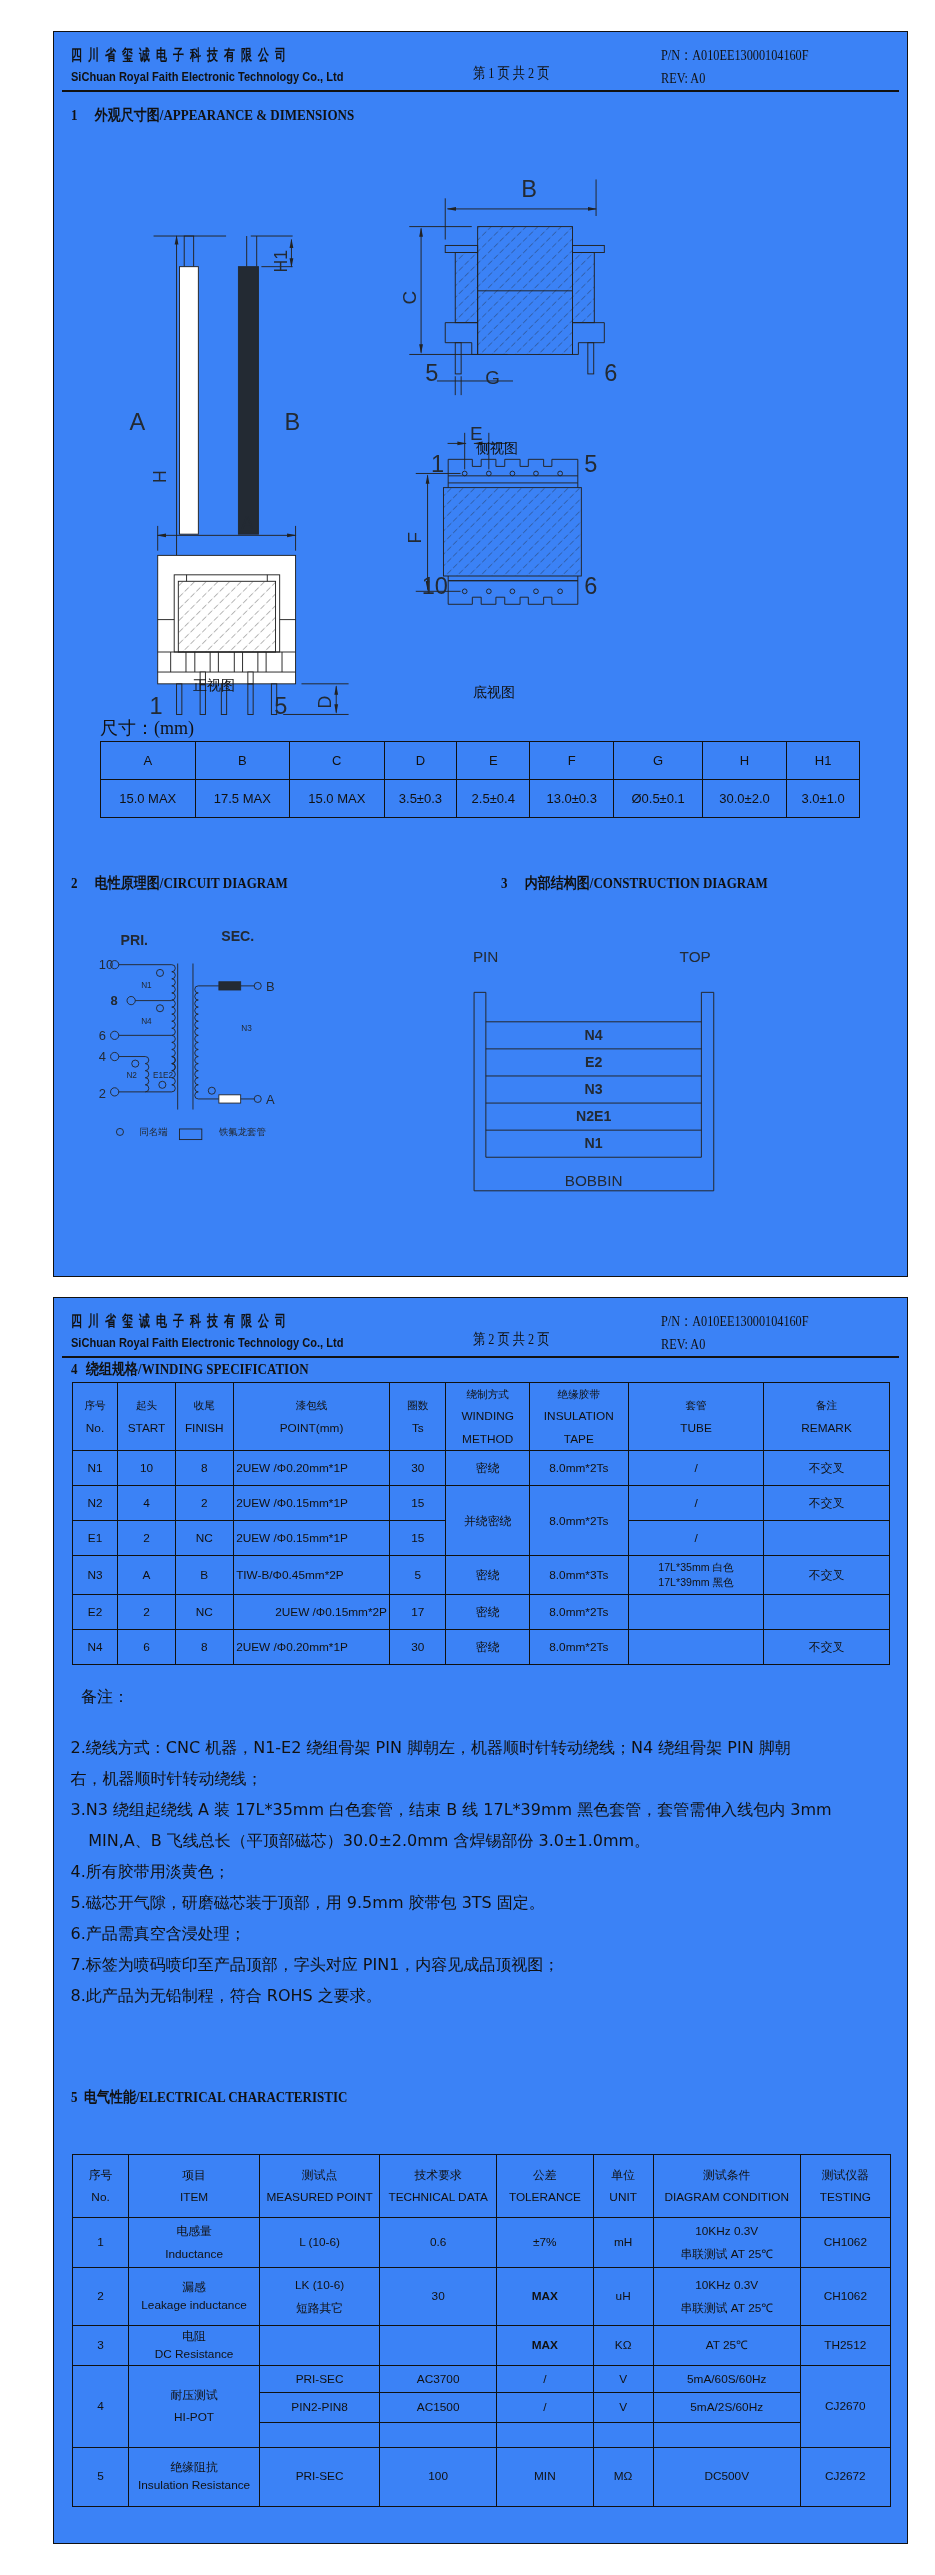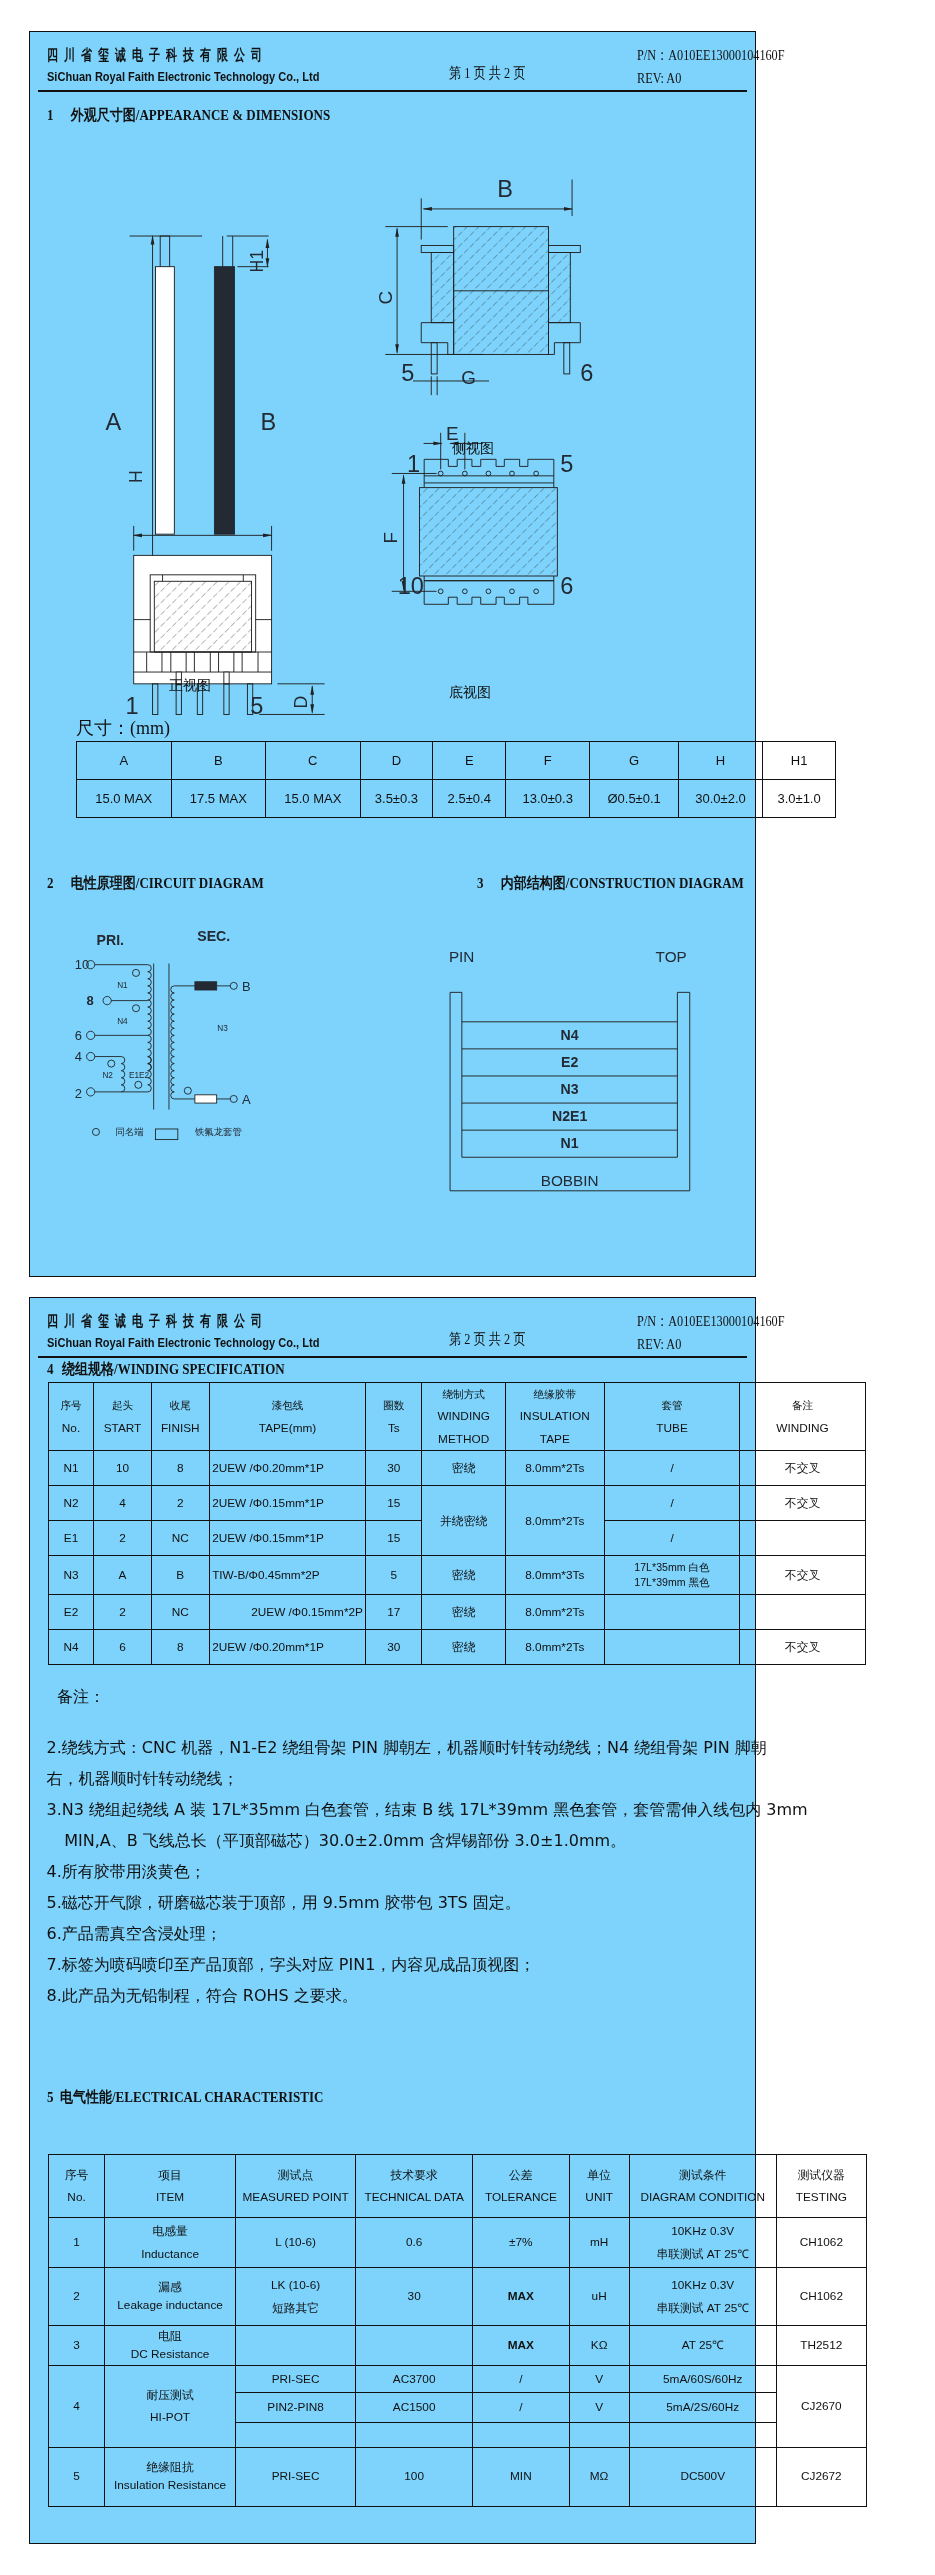--- a/index.html
+++ b/index.html
@@ -1,17 +1,17 @@
 <!DOCTYPE html>
 <html style="font-size:9.4px"><head>
 <meta charset="utf-8">
 <style>
   html, body { margin: 0; padding: 0; background: #ffffff; }
   body { width: 935px; height: 2576px; position: relative; font-family: "Liberation Serif", "DejaVu Serif", serif; color: #111; }
-  .page { position: absolute; left: 29px; width: 727px; border: 1.2px solid #111; box-sizing: border-box; background: #7dd3fc; }
+  .page { position: absolute; left: 53px; width: 855px; border: 1.2px solid #111; box-sizing: border-box; background: #3b82f6; }
   #page1 { top: 31px; height: 1246px; }
   #page2 { top: 1297px; height: 1247px; }
   .hdr { position: absolute; left: 8.3px; right: 8.3px; top: 0; height: 58px; border-bottom: 2.4px solid #111; }
   .hdr .cn { position: absolute; left: 8.3px; top: 13px; font-size: 15.3px; font-weight: bold; letter-spacing: 8.3px; font-family: "DejaVu Serif", serif; transform: scaleX(0.72); transform-origin: left; white-space: nowrap; }
   .hdr .en { position: absolute; left: 8.3px; top: 37px; font-size: 13px; font-weight: bold; font-family: "Liberation Sans", sans-serif; transform: scaleX(0.85); transform-origin: left; white-space: nowrap; }
   .hdr .pg { position: absolute; left: 411px; top: 31px; font-size: 15.3px; transform: scaleX(0.8); transform-origin: left; white-space: nowrap; }
   .hdr .pn { position: absolute; left: 599px; top: 13px; font-size: 15.3px; transform: scaleX(0.8); transform-origin: left; white-space: nowrap; }
   .hdr .rev { position: absolute; left: 599px; top: 37px; font-size: 15.3px; transform: scaleX(0.8); transform-origin: left; white-space: nowrap; }
   .sec-title { position: absolute; font-size: 15.3px; font-weight: bold; white-space: nowrap; transform: scaleX(0.85); transform-origin: left; }
   .sec-title .num { display: inline-block; width: 28px; }
@@ -318,26 +318,26 @@
         <col style="width:64px">
         <col style="width:63px">
         <col style="width:104px">
         <col style="width:96px">
     </colgroup>
     <tbody>
         <tr style="height:66px">
       <td><span class="cnl">序号</span><br><span>No.</span></td>
       <td><span class="cnl">起头</span><br><span>START</span></td>
       <td><span class="cnl">收尾</span><br><span>FINISH</span></td>
-      <td><span class="cnl">漆包线</span><br><span>TAPE(mm)</span></td>
+      <td><span class="cnl">漆包线</span><br><span>POINT(mm)</span></td>
       <td><span class="cnl">圈数</span><br><span>Ts</span></td>
       <td><span class="cnl">绕制方式</span><br><span>WINDING METHOD</span></td>
       <td><span class="cnl">绝缘胶带</span><br><span>INSULATION TAPE</span></td>
       <td><span class="cnl">套管</span><br><span>TUBE</span></td>
-      <td><span class="cnl">备注</span><br><span>WINDING</span></td>
+      <td><span class="cnl">备注</span><br><span>REMARK</span></td>
     </tr>
     <tr style="height:35px">
       <td>N1</td>
       <td>10</td>
       <td>8</td>
       <td style="text-align:left">2UEW /Φ0.20mm*1P</td>
       <td>30</td>
       <td class="cnl">密绕</td>
       <td>8.0mm*2Ts</td>
       <td>/</td>

